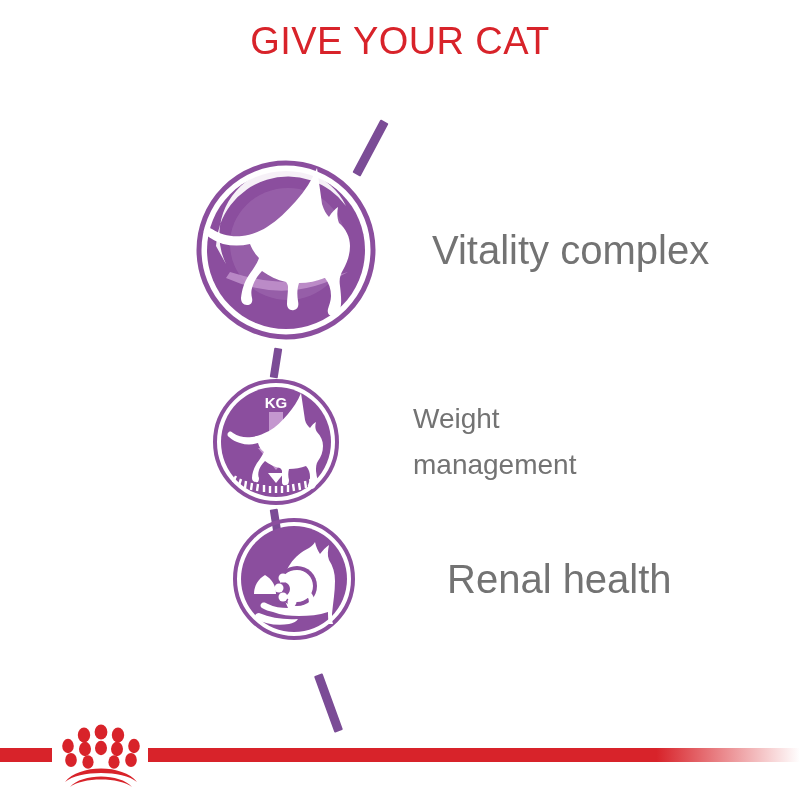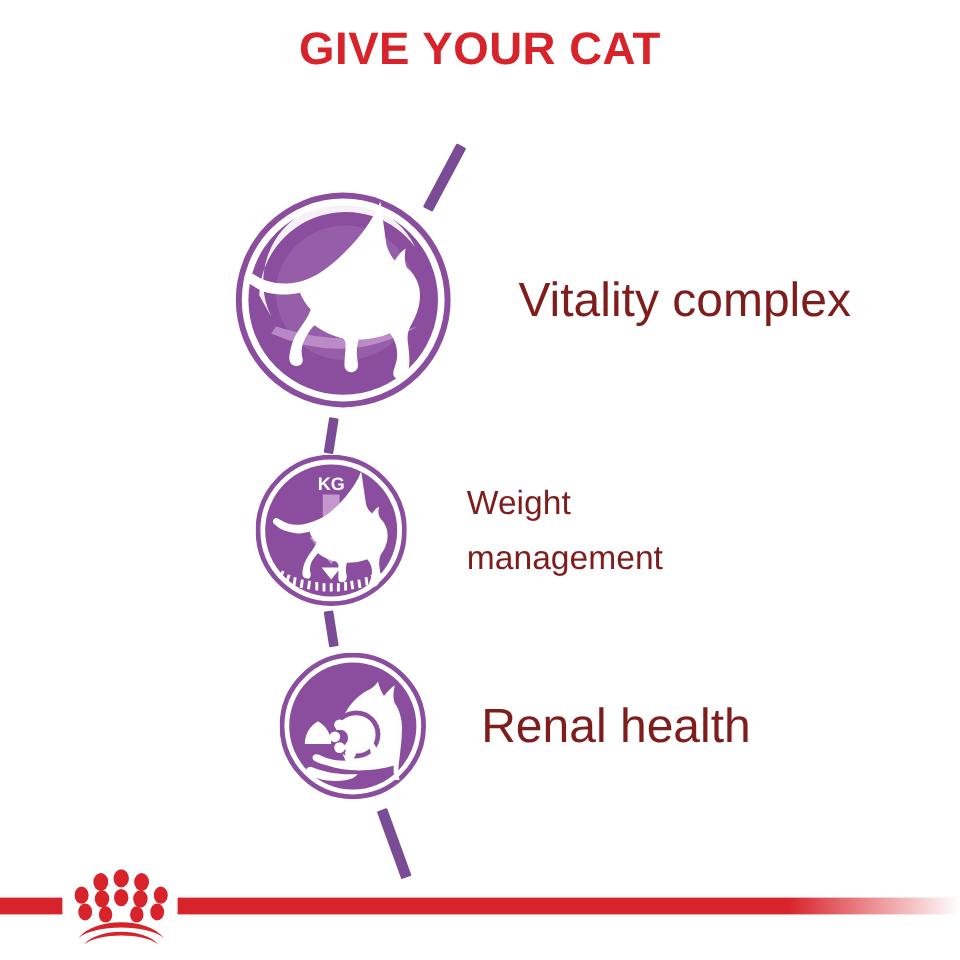--- a/index.html
+++ b/index.html
@@ -22,55 +22,55 @@
 
   
   .headline {
     position: absolute;
     top: 18px;
     left: 0;
     width: 800px;
     text-align: center;
     color: #d8232a;
     font-family: "Liberation Sans", sans-serif;
-    font-weight: bold;
+    font-weight: normal;
     font-size: 38px;
     line-height: 46px;
     letter-spacing: 0.4px;
   }
   .headline .line { display: block; white-space: nowrap; }
 
   
   .feature {
     position: absolute;
     display: flex;
     align-items: center;
   }
   .badge {
     position: relative;
     flex: 0 0 auto;
   }
   .badge svg { display: block; }
 
   .feature-label {
-    color: #7f1d1d;
+    color: #737373;
     font-family: "Liberation Sans", sans-serif;
     font-weight: normal;
     font-size: 38px;
     line-height: 44px;
     white-space: pre-line;
   }
 
   #feature-1 { top: 160px; left: 196px; }
   #feature-1 .feature-label { margin-left: 56px; font-size: 40px; }
 
-  #feature-2 { top: 379px; left: 213px; }
+  #feature-2 { top: 379px; left: 213px; gap: 24px; }
   #feature-2 .feature-label { margin-left: 50px; font-size: 28px; line-height: 46px; }
 
-  #feature-3 { top: 544px; left: 233px; }
+  #feature-3 { top: 518px; left: 233px; gap: 46px; }
   #feature-3 .feature-label { margin-left: 46px; font-size: 40px; }
 
   
   .connector {
     position: absolute;
     background: #7B4C96;
     border-radius: 1px;
   }
   #connector-top {
     width: 9px; height: 60px;

